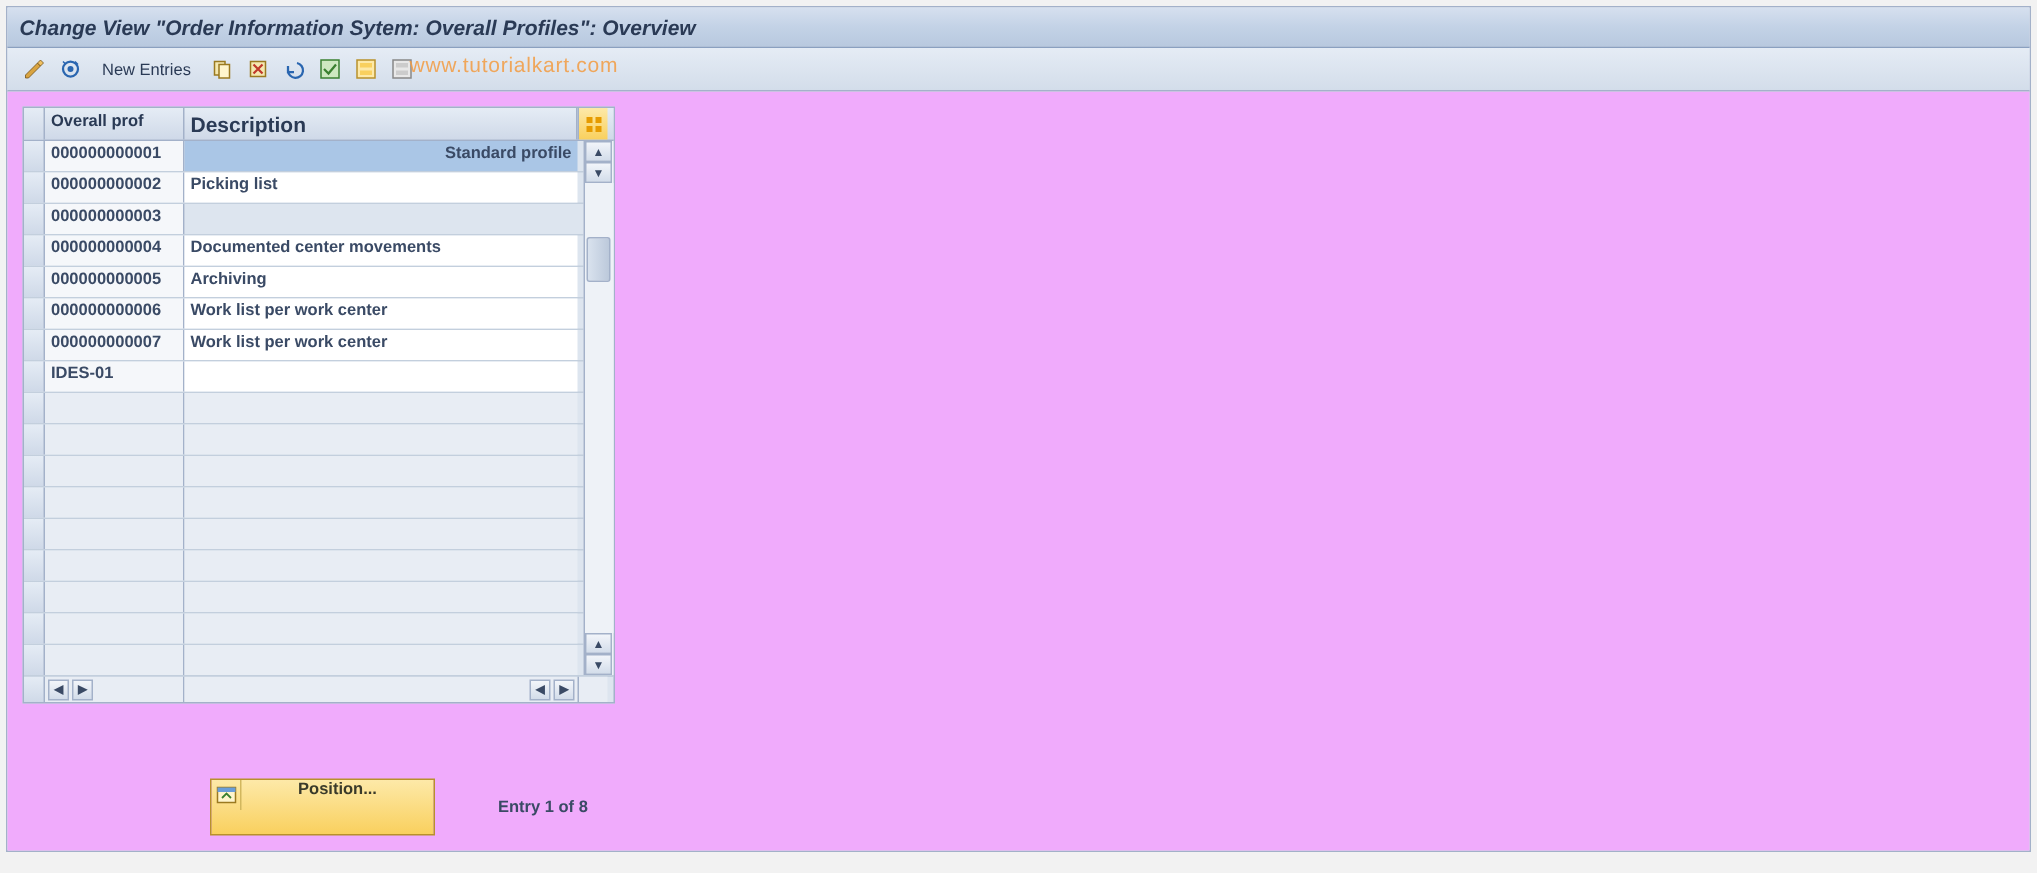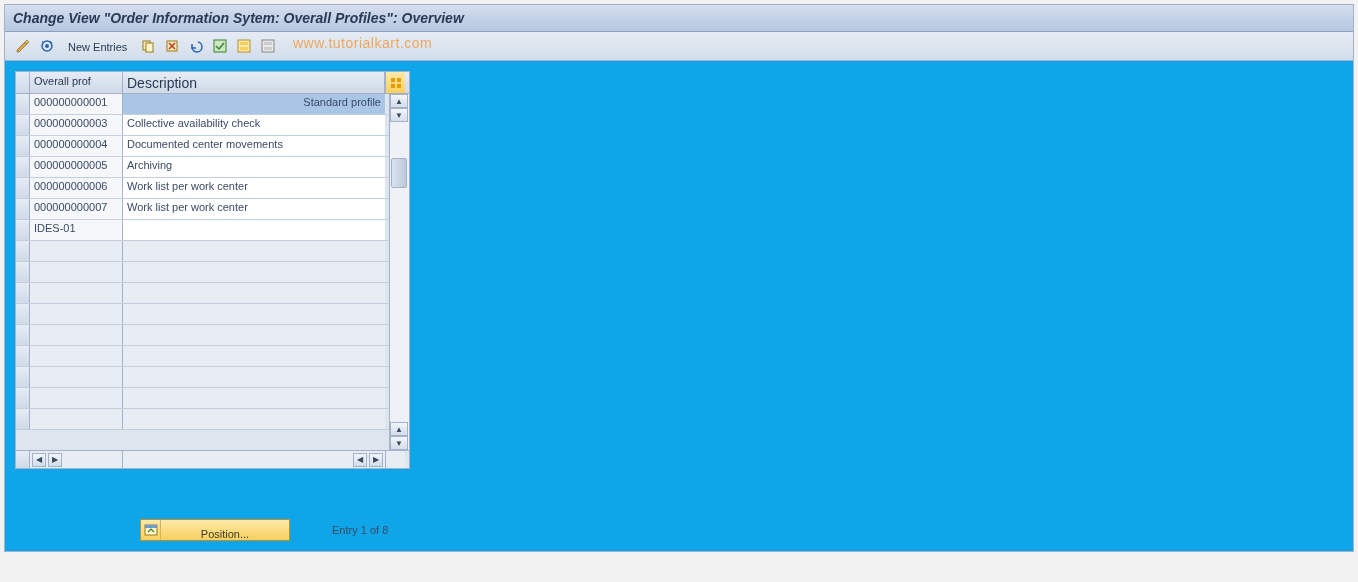--- a/index.html
+++ b/index.html
@@ -50,32 +50,33 @@
     }
     .toolbar-text-btn {
       padding: 2px 6px;
       font-size: 11px;
       color: #2a3a55;
       cursor: pointer;
       border: 1px solid transparent;
     }
     .watermark {
       position: absolute;
-      left: 288px;
+      left: 268px;
       top: 3px;
       font-size: 14px;
       color: #f39c42;
       opacity: 0.85;
       pointer-events: none;
       letter-spacing: 0.5px;
     }
     .content-area {
-      background: #0ea5e9;
+      background: #f0abfc;
       padding: 10px;
       min-height: 490px;
+      font-weight: bold;
     }
     .table-container {
       width: 395px;
       border: 1px solid #a3b1c9;
       background: #dde5ef;
       position: relative;
     }
     .table-header {
       display: flex;
       background: linear-gradient(to bottom, #e5ecf5 0%, #cfd9e8 100%);
@@ -236,23 +237,23 @@
       border-left: 1px solid #a3b1c9;
     }
     .footer-row {
       margin-top: 50px;
       display: flex;
       align-items: center;
       padding-left: 125px;
     }
     .position-btn {
       display: flex;
-      align-items: flex-end;
+      align-items: flex-start;
       width: 150px;
-      height: 22px;
+      height: 38px;
       background: linear-gradient(to bottom, #fde9a8 0%, #f9d05e 100%);
       border: 1px solid #b8912b;
       cursor: pointer;
       font-size: 11px;
       color: #3a3a2a;
     }
     .position-icon-box {
       width: 20px;
       height: 20px;
       display: flex;
@@ -352,22 +353,26 @@
       </div>
 
       <div class="table-body" id="table-body">
           <div class="table-row selected">
             <div class="td-sel"></div>
             <div class="td-prof">000000000001</div>
             <div class="td-desc">Standard profile</div>
           </div>
           <div class="table-row">
             <div class="td-sel"></div>
+            <div class="td-prof">000000000002</div>
+            <div class="td-desc">Picking list</div>
+          </div>
+          <div class="table-row">
+            <div class="td-sel"></div>
             <div class="td-prof">000000000003</div>
-            <div class="td-desc">Collective availability check</div>
           </div>
           <div class="table-row">
             <div class="td-sel"></div>
             <div class="td-prof">000000000004</div>
             <div class="td-desc">Documented center movements</div>
           </div>
           <div class="table-row">
             <div class="td-sel"></div>
             <div class="td-prof">000000000005</div>
             <div class="td-desc">Archiving</div>

